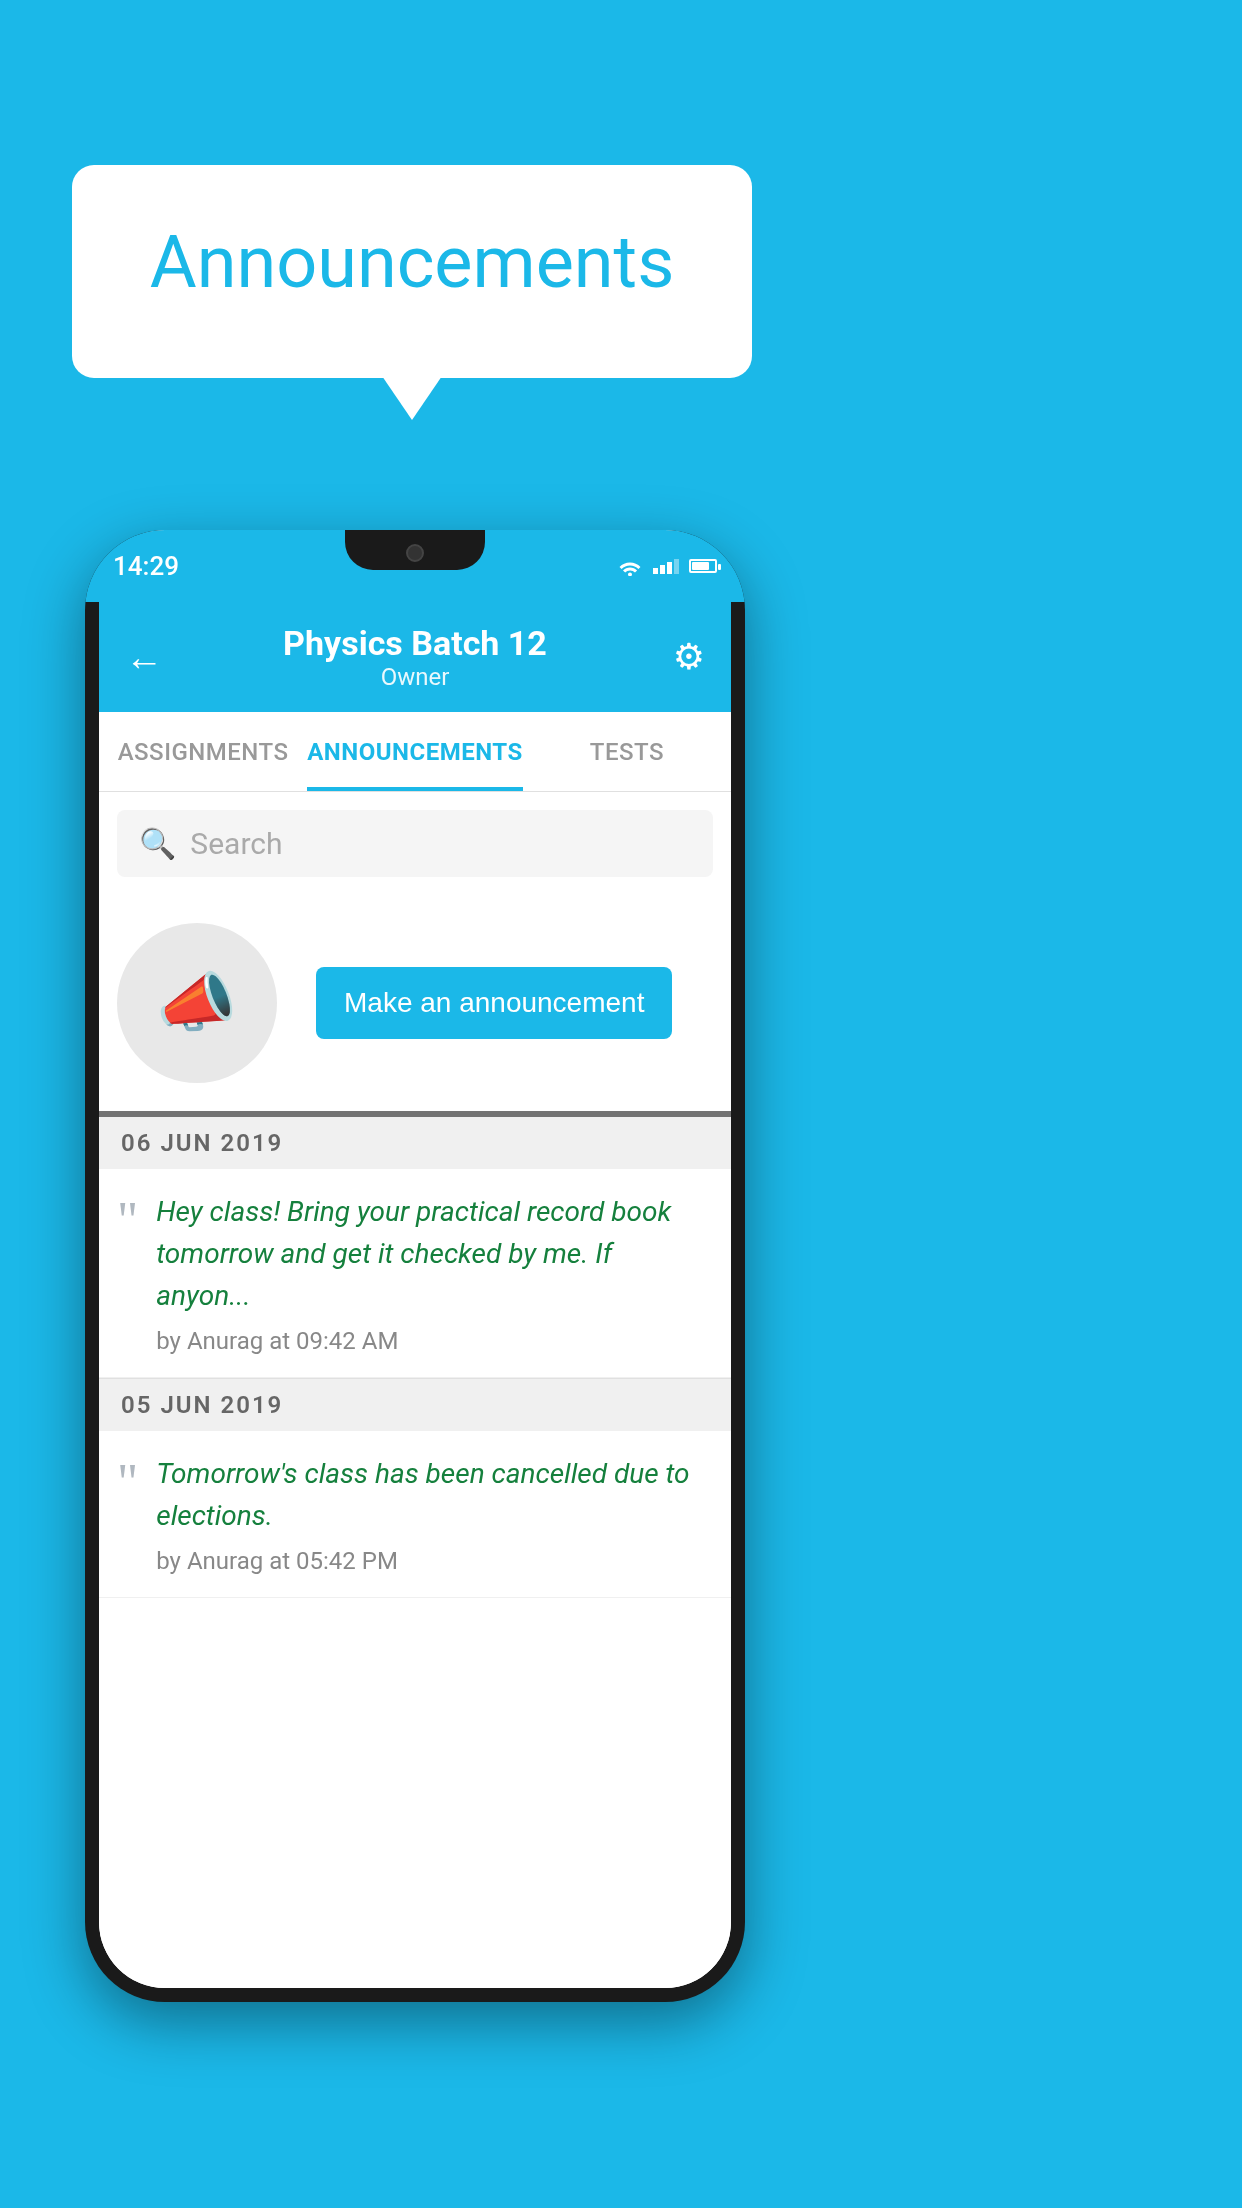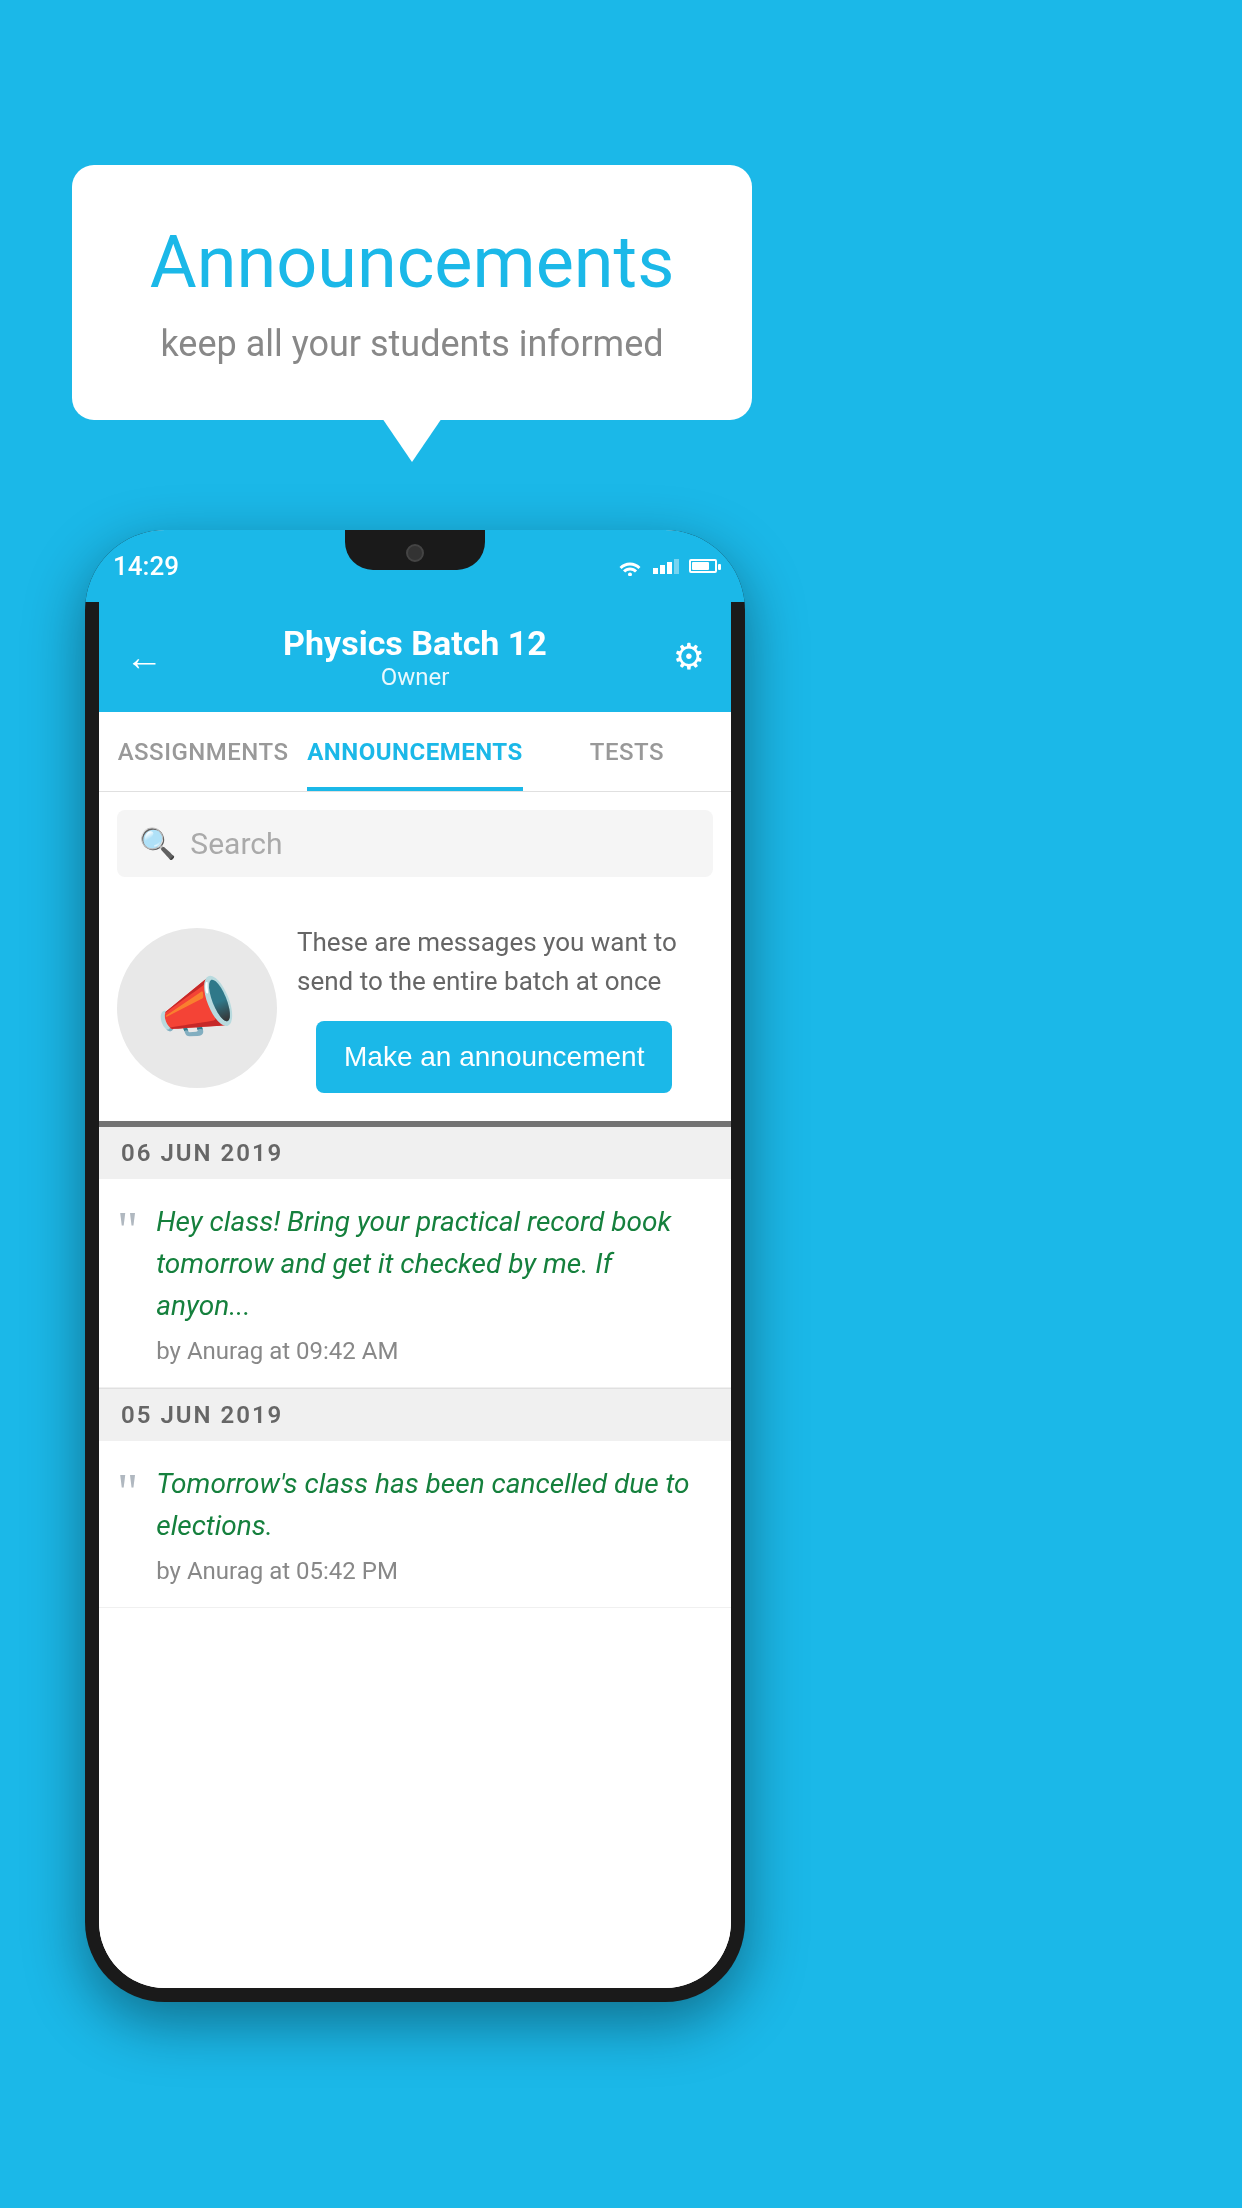--- a/index.html
+++ b/index.html
@@ -390,21 +390,20 @@
       width: 70%;
       background: white;
       border-radius: 1px;
     }
   </style>
 </head>
 <body>
 
 <div class="speech-bubble">
   <div class="speech-bubble-title">Announcements</div>
-  <div class="speech-bubble-subtitle">keep all your students informed</div>
 </div>
 
 <div class="phone-mockup">
 
   <div class="phone-notch">
     <div class="phone-notch-camera"></div>
   </div>
 
   <div class="phone-top-bar">
     <span class="status-time">14:29</span>
@@ -455,21 +454,20 @@
       <div class="search-bar">
         <span class="search-icon-inner">🔍</span>
         <span class="search-placeholder">Search</span>
       </div>
 
       <div class="promo-area">
         <div class="promo-icon-circle">
           <span class="megaphone-icon">📣</span>
         </div>
         <div class="promo-right">
-          <div class="promo-text">These are messages you want to send to the entire batch at once</div>
           <button class="make-announcement-btn">Make an announcement</button>
         </div>
       </div>
 
       <div class="date-separator">06  JUN  2019</div>
 
       <div class="announcement-item">
         <div class="quote-icon">"</div>
         <div class="announcement-content">
           <div class="announcement-text">Hey class! Bring your practical record book tomorrow and get it checked by me. If anyon...</div>

